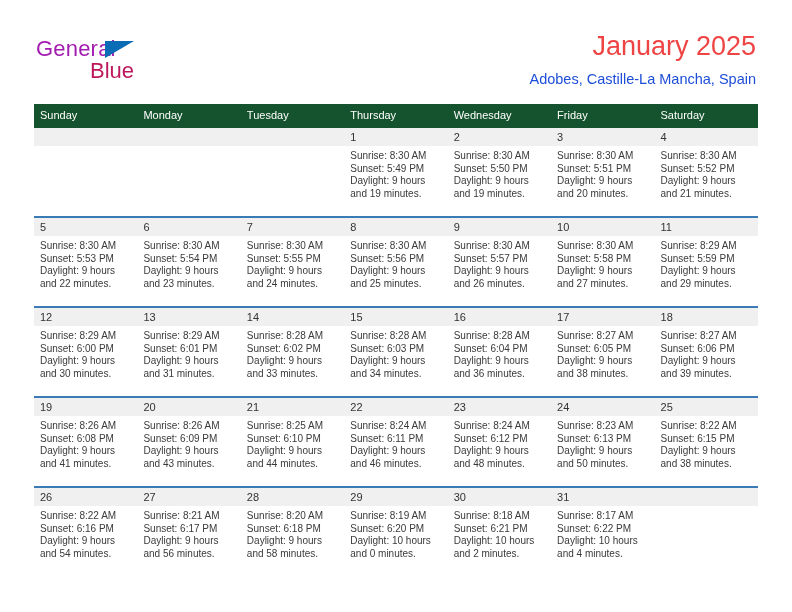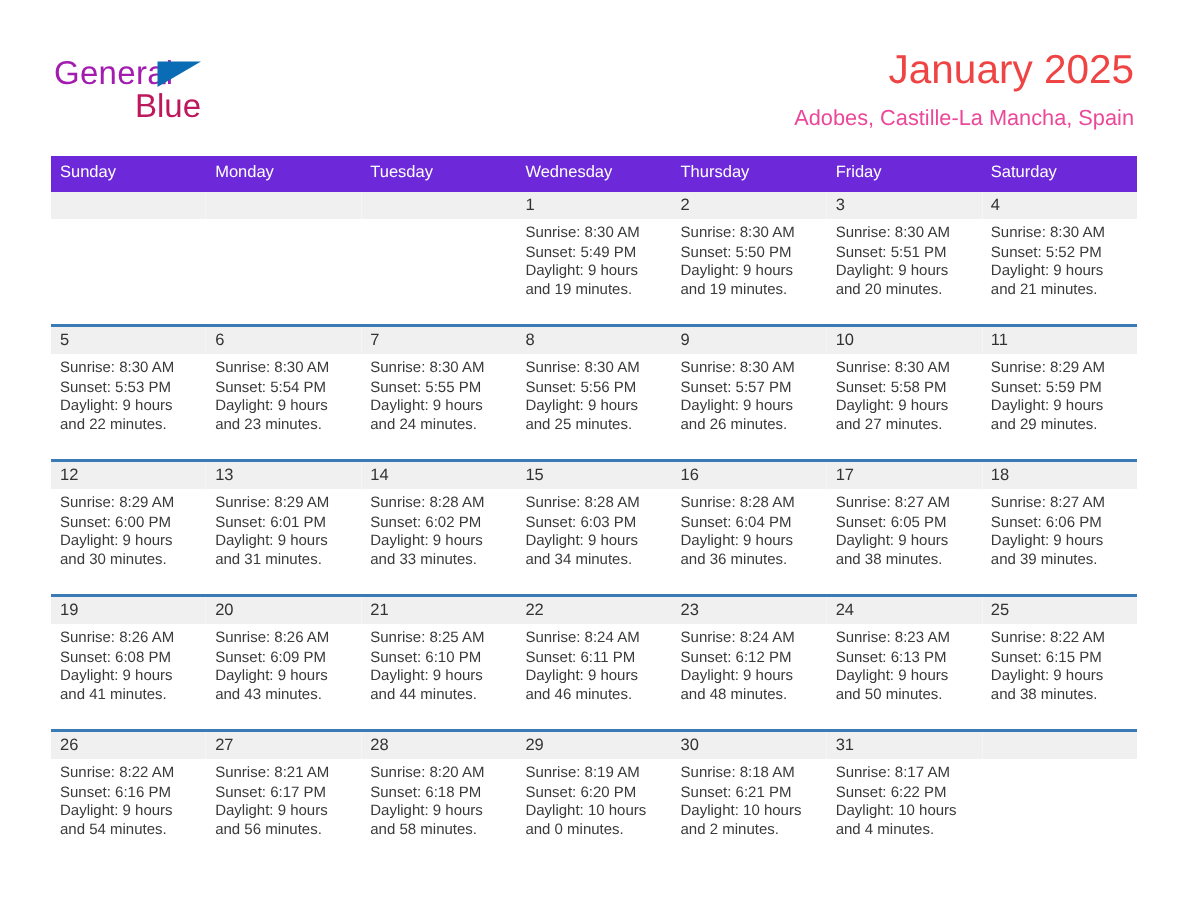--- a/index.html
+++ b/index.html
@@ -69,37 +69,37 @@
     text-align: right;
   }
   .cal-title {
     font-size: 27px;
     color: #ef4444;
     line-height: 32px;
     white-space: nowrap;
   }
   .cal-subtitle {
     font-size: 14.5px;
-    color: #ec4899;
+    color: #1d4ed8;
     line-height: 20px;
     margin-top: 7px;
     white-space: nowrap;
     text-align: right;
   }
 
   
   .calendar {
     position: absolute;
     left: 34px;
     top: 104px;
     width: 724px;
   }
   .dow-row {
     display: flex;
-    background: #6d28d9;
+    background: #14532d;
   }
   .dow-cell {
     flex: 1 1 0;
     box-sizing: border-box;
     color: #ffffff;
     font-size: 11px;
     padding: 5px 0 6px 6px;
     line-height: 13px;
   }
   .week-row {
@@ -155,22 +155,22 @@
       <div class="cal-subtitle">Adobes, Castille-La Mancha, Spain</div>
     </div>
 
   </div>
 
   <div class="calendar">
     <div class="dow-row" id="dow-row">
         <div class="dow-cell">Sunday</div>
         <div class="dow-cell">Monday</div>
         <div class="dow-cell">Tuesday</div>
+        <div class="dow-cell">Thursday</div>
         <div class="dow-cell">Wednesday</div>
-        <div class="dow-cell">Thursday</div>
         <div class="dow-cell">Friday</div>
         <div class="dow-cell">Saturday</div>
       </div>
     <div id="weeks-container">
         <div class="week-row first">
           <div class="day-cell empty">
             <div class="day-num-band"></div>
             <div class="day-body"></div>
           </div>
           <div class="day-cell empty">

